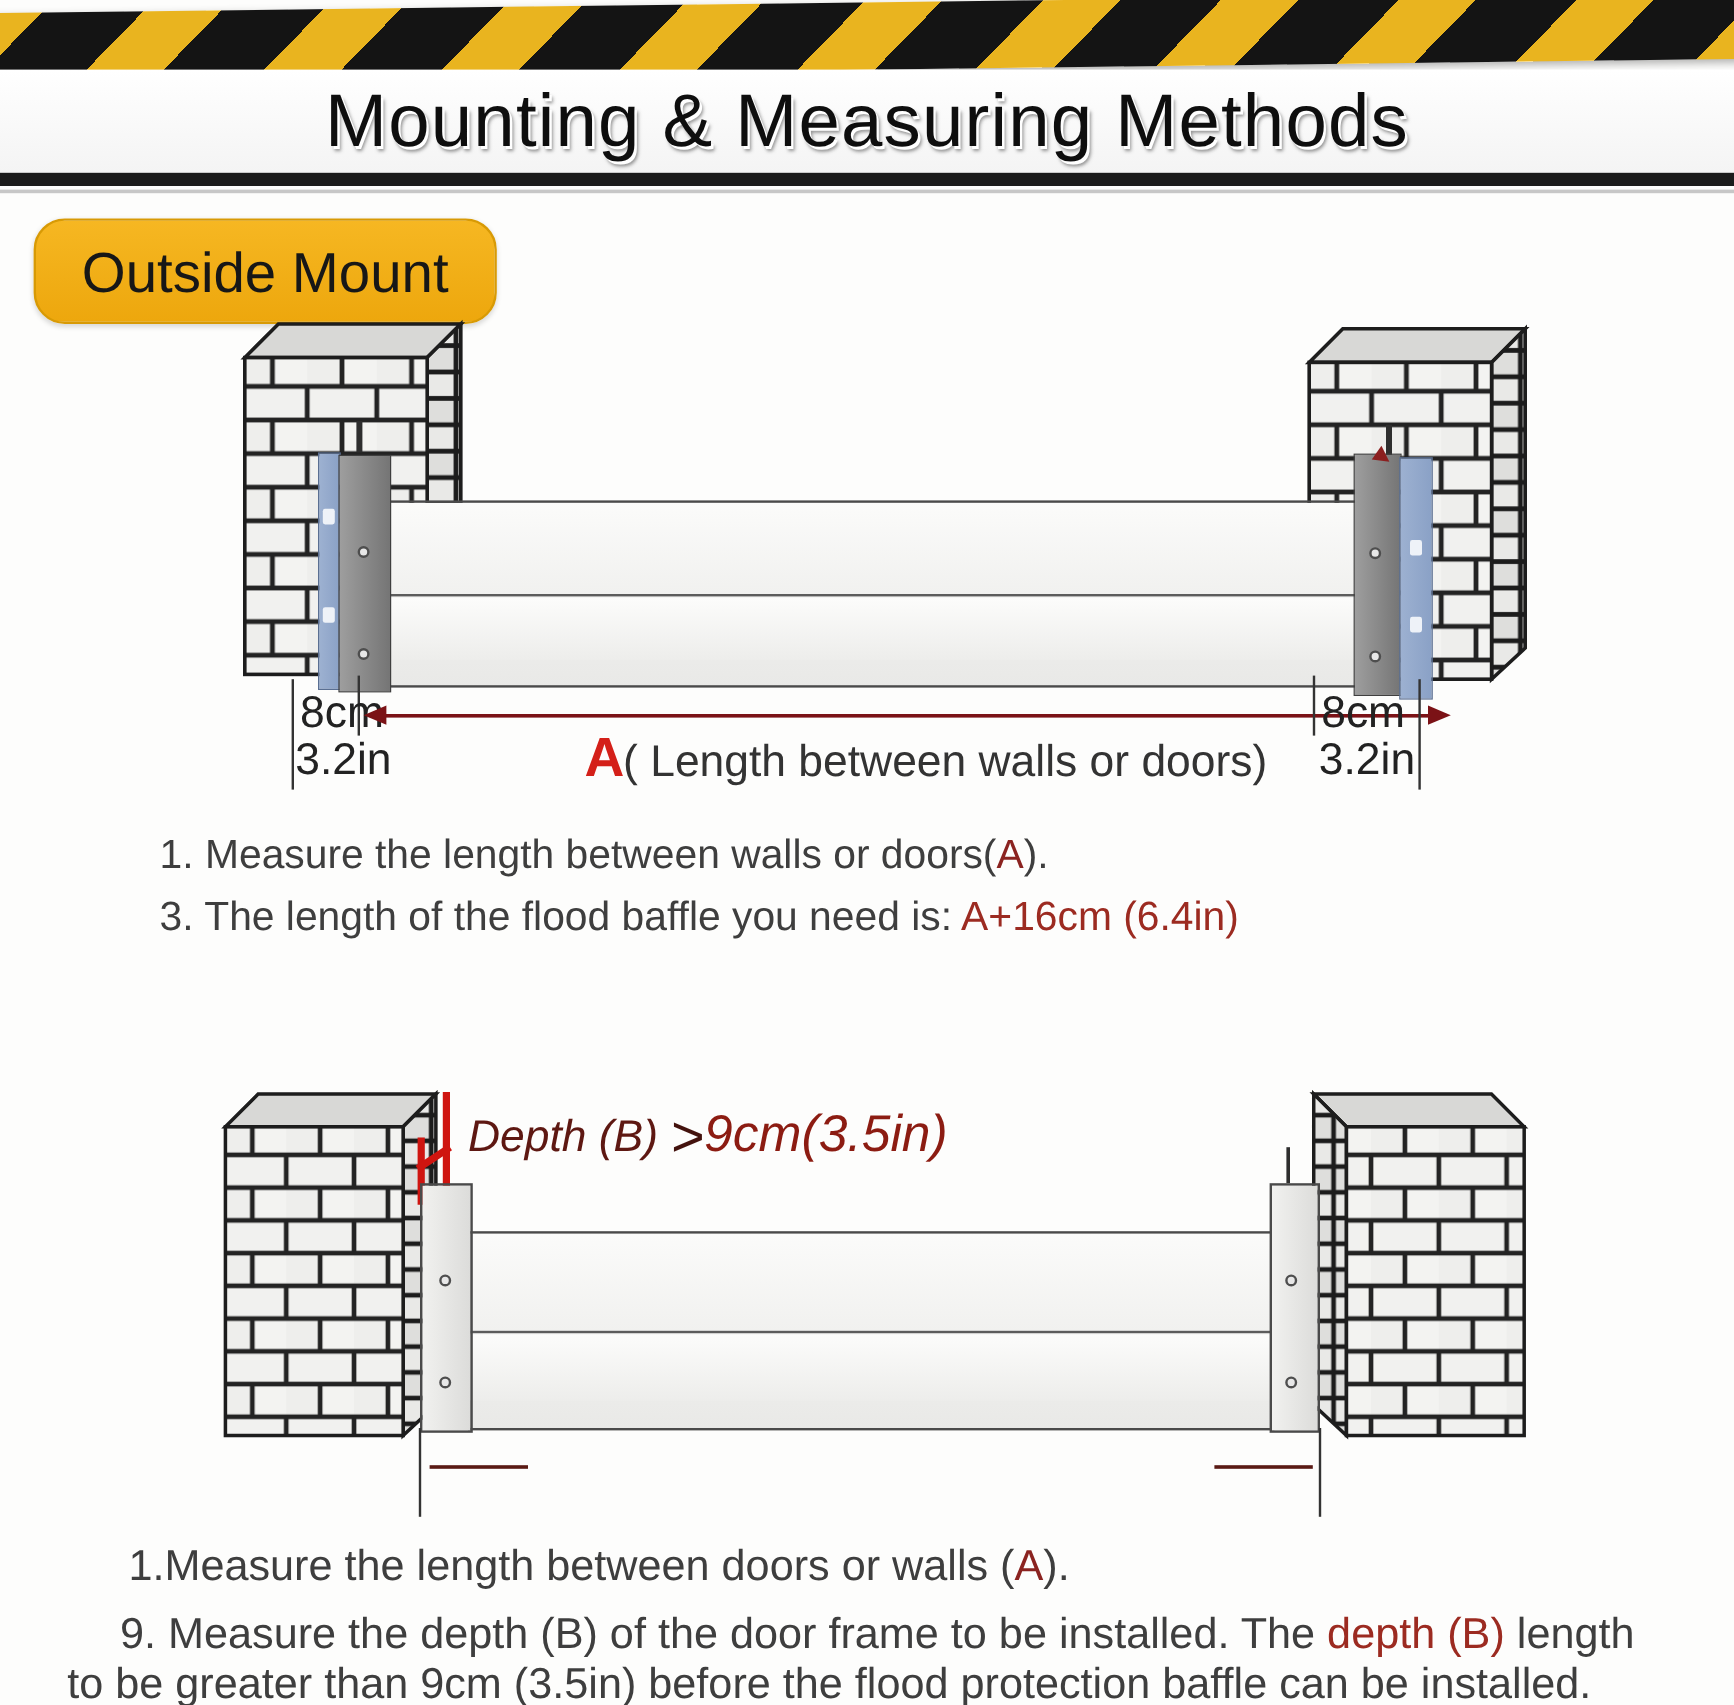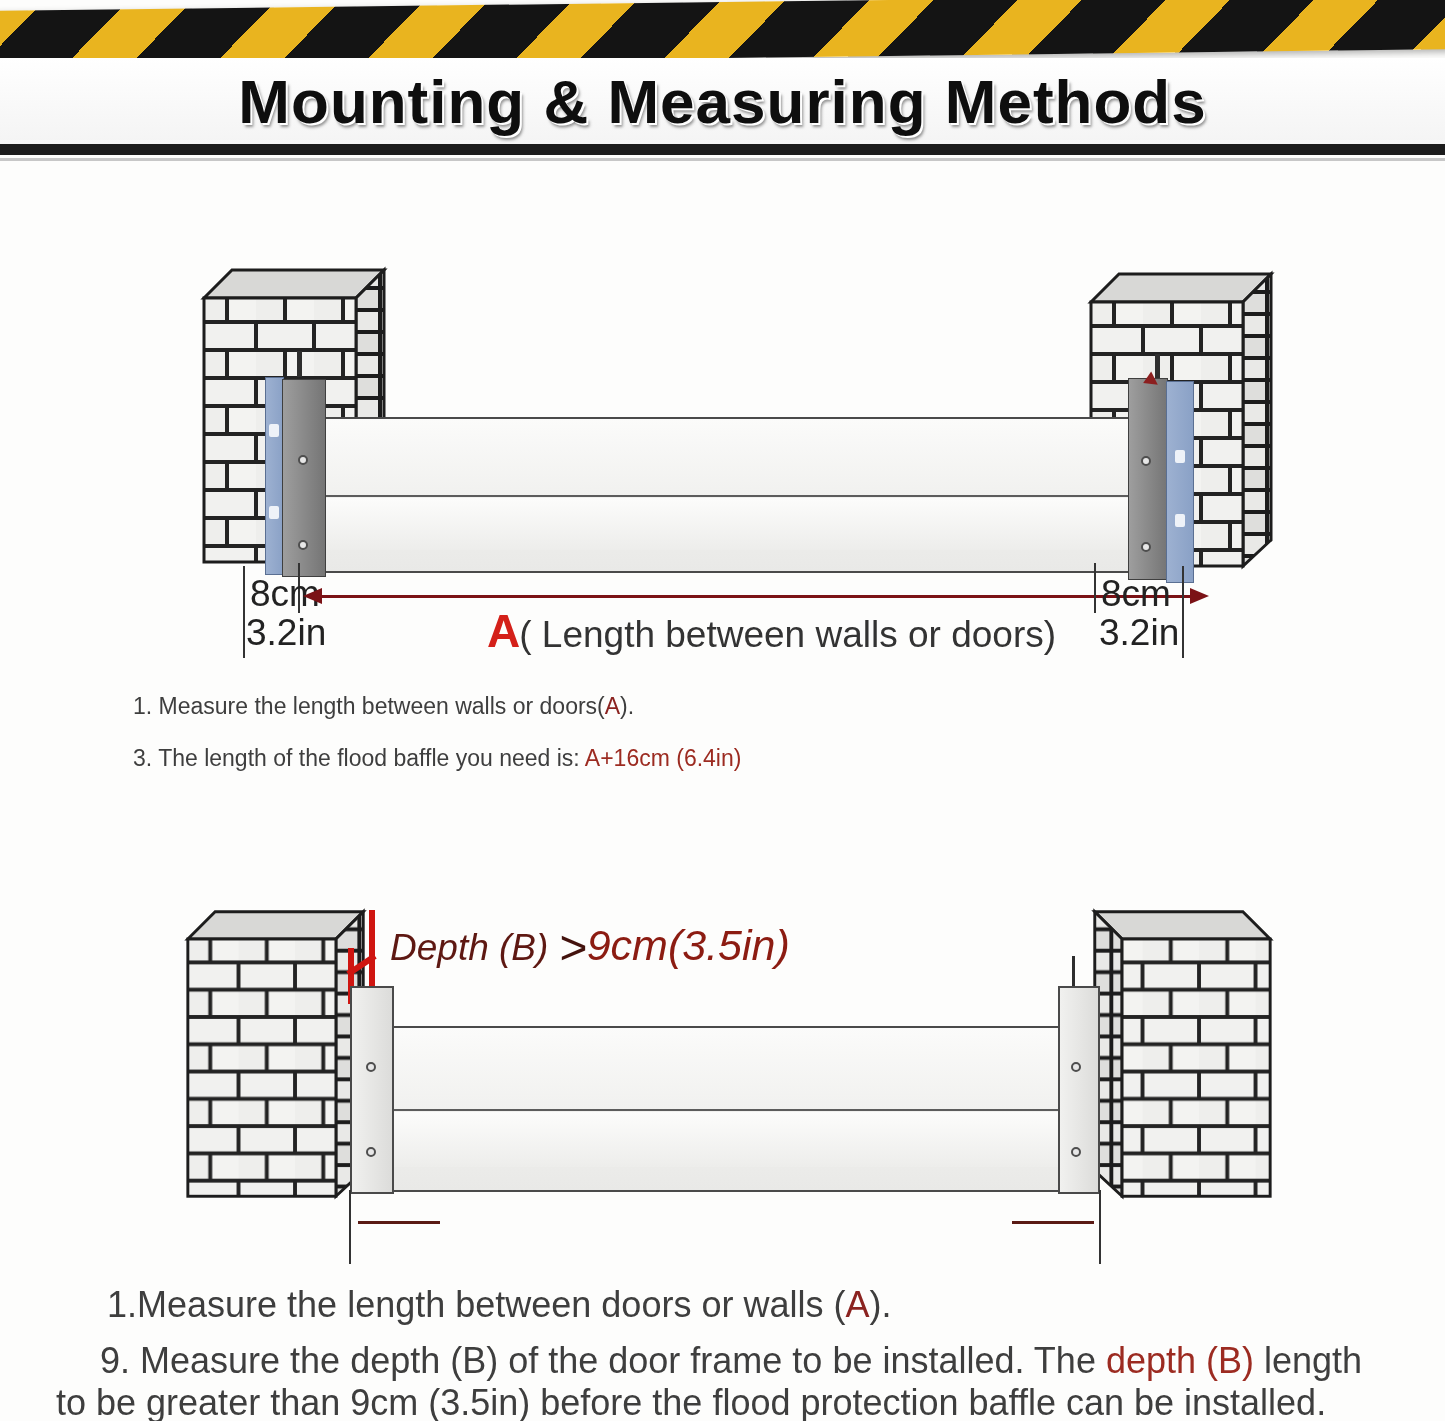--- a/index.html
+++ b/index.html
@@ -15,21 +15,21 @@
     background:repeating-linear-gradient(135deg,#e9b41f 0 46px,#141414 46px 106px);
     transform:rotate(-0.7deg);
     box-shadow:0 3px 7px rgba(0,0,0,.3);
   }
   .title-band{
     position:absolute;left:0;top:58px;width:1445px;height:86px;
     background:linear-gradient(180deg,#ffffff,#f4f4f4);
     display:flex;align-items:center;justify-content:center;
   }
   .page-title{
-    font-size:62px;font-weight:bold;letter-spacing:1px;color:#0e0e0e;
+    font-size:62px;font-weight:normal;letter-spacing:1px;color:#0e0e0e;
     text-shadow:2px 2px 0 #ffffff,3px 4px 3px rgba(90,90,90,.65);
     white-space:nowrap;
   }
   .title-bar{position:absolute;left:0;top:144px;width:1445px;height:11px;background:#1b1b1b;}
   .title-bar-shadow{position:absolute;left:0;top:158px;width:1445px;height:3px;background:#c7c7c7;}
   
   .badge{
     position:absolute;width:382px;height:84px;border-radius:26px;
     background:linear-gradient(180deg,#f6b722,#eda70d);
     border:2px solid #d89a05;
@@ -68,37 +68,40 @@
   .depth-label{position:absolute;white-space:nowrap;color:#5e1812;font-size:37px;}
   .depth-label .gt{font-size:48px;color:#43120d;vertical-align:-4px;}
   .depth-label .val{font-size:43px;color:#8c1c12;}
   
   .depth-marker{position:absolute;}
   
   .red-tip{position:absolute;width:0;height:0;border-style:solid;
     border-width:7px 13px 7px 0;border-color:transparent #8c1f1f transparent transparent;
     transform:rotate(215deg);}
   
-  .step{position:absolute;font-size:23px;color:#3e3e3e;white-space:nowrap;}
+  .step{position:absolute;font-size:34px;color:#3e3e3e;white-space:nowrap;}
   .step .red-letter{color:#8b2320;}
   .step .red-val{color:#9c2b21;}
   .step-b{font-size:36px;}
 </style>
 </head>
 <body>
 
 <div id="stage">
 
   <div class="tape"></div>
   <div class="title-band">
     <span class="page-title">Mounting &amp; Measuring Methods</span>
   </div>
   <div class="title-bar"></div>
   <div class="title-bar-shadow"></div>
 
+  <div class="badge" id="badge-outside">
+    <span>Outside Mount</span>
+  </div>
 
   <svg class="pillar" style="left:198px;top:266px;" width="195" height="300" viewBox="0 0 195 300">
     <defs>
       <pattern id="bA" width="58" height="56" patternUnits="userSpaceOnUse">
         <rect width="58" height="56" fill="#232323"></rect>
         <rect x="2" y="2" width="54" height="24" fill="#f1f1ef"></rect>
         <rect x="-27" y="30" width="54" height="24" fill="#eeeeec"></rect>
         <rect x="31" y="30" width="54" height="24" fill="#f3f3f1"></rect>
       </pattern>
       <pattern id="sA" width="26" height="44" patternUnits="userSpaceOnUse">

